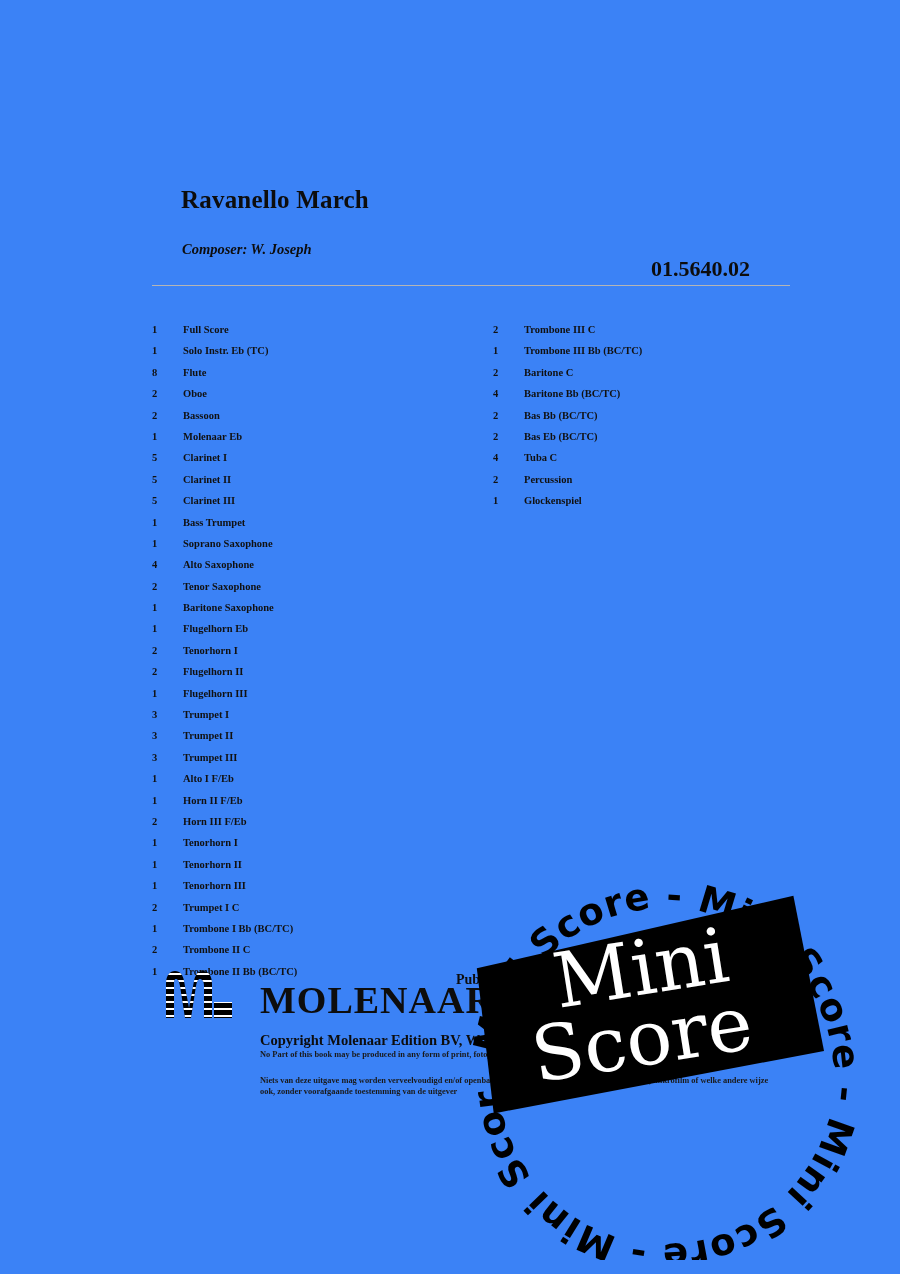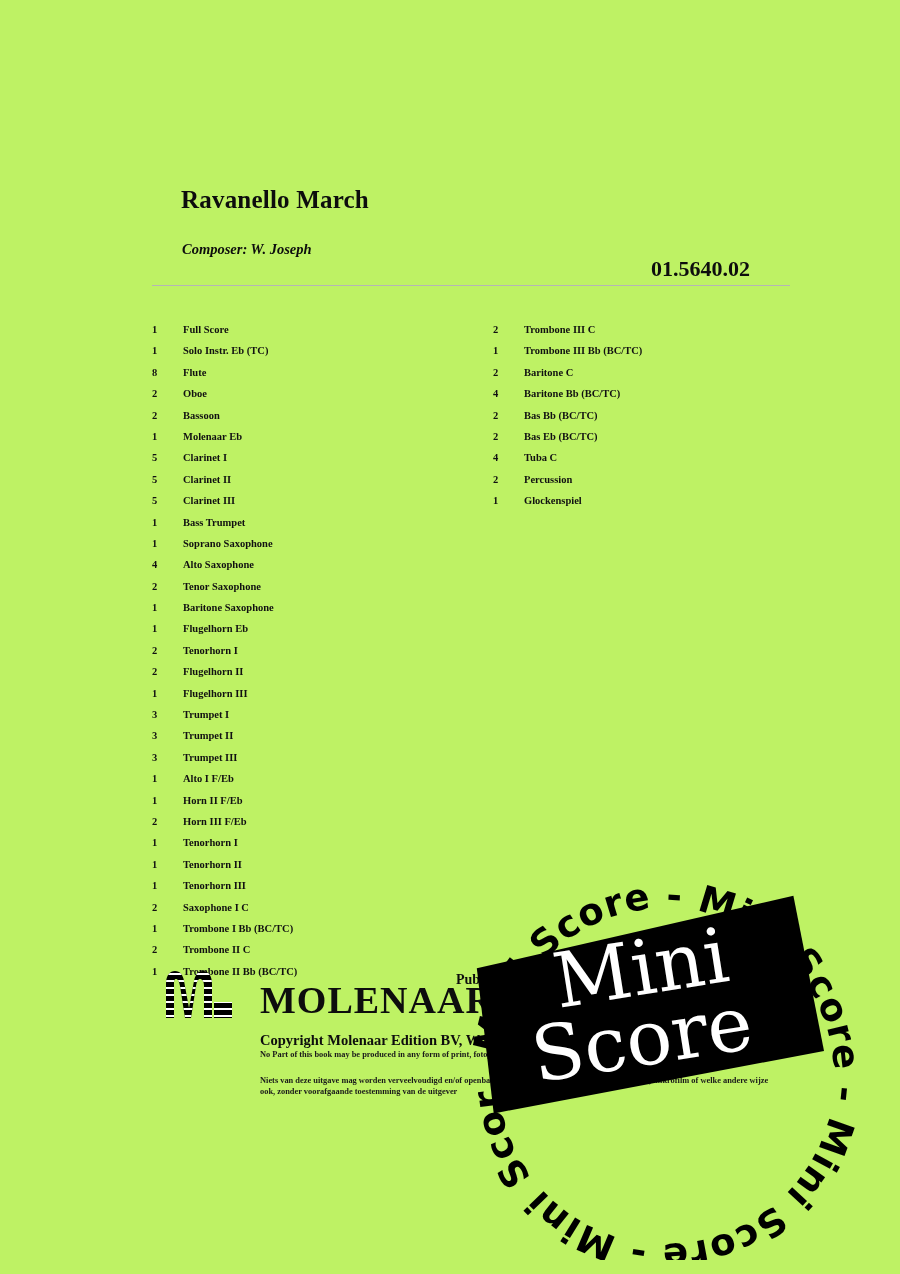--- a/index.html
+++ b/index.html
@@ -4,21 +4,21 @@
 <style>
   html, body {
     margin: 0;
     padding: 0;
     background: #ffffff;
   }
   .page {
     position: relative;
     width: 900px;
     height: 1274px;
-    background: #bef264;
+    background: #3b82f6;
     overflow: hidden;
     font-family: "Liberation Serif", serif;
     color: #111111;
   }
 
   
   .title {
     position: absolute;
     left: 181px;
     top: 186px;
@@ -274,21 +274,21 @@
       <div class="inst-row">
         <span class="inst-qty">1</span>
         <span class="inst-name">Tenorhorn II</span>
       </div>
       <div class="inst-row">
         <span class="inst-qty">1</span>
         <span class="inst-name">Tenorhorn III</span>
       </div>
       <div class="inst-row">
         <span class="inst-qty">2</span>
-        <span class="inst-name">Saxophone I C</span>
+        <span class="inst-name">Trumpet I C</span>
       </div>
       <div class="inst-row">
         <span class="inst-qty">1</span>
         <span class="inst-name">Trombone I Bb (BC/TC)</span>
       </div>
       <div class="inst-row">
         <span class="inst-qty">2</span>
         <span class="inst-name">Trombone II C</span>
       </div>
       <div class="inst-row">

